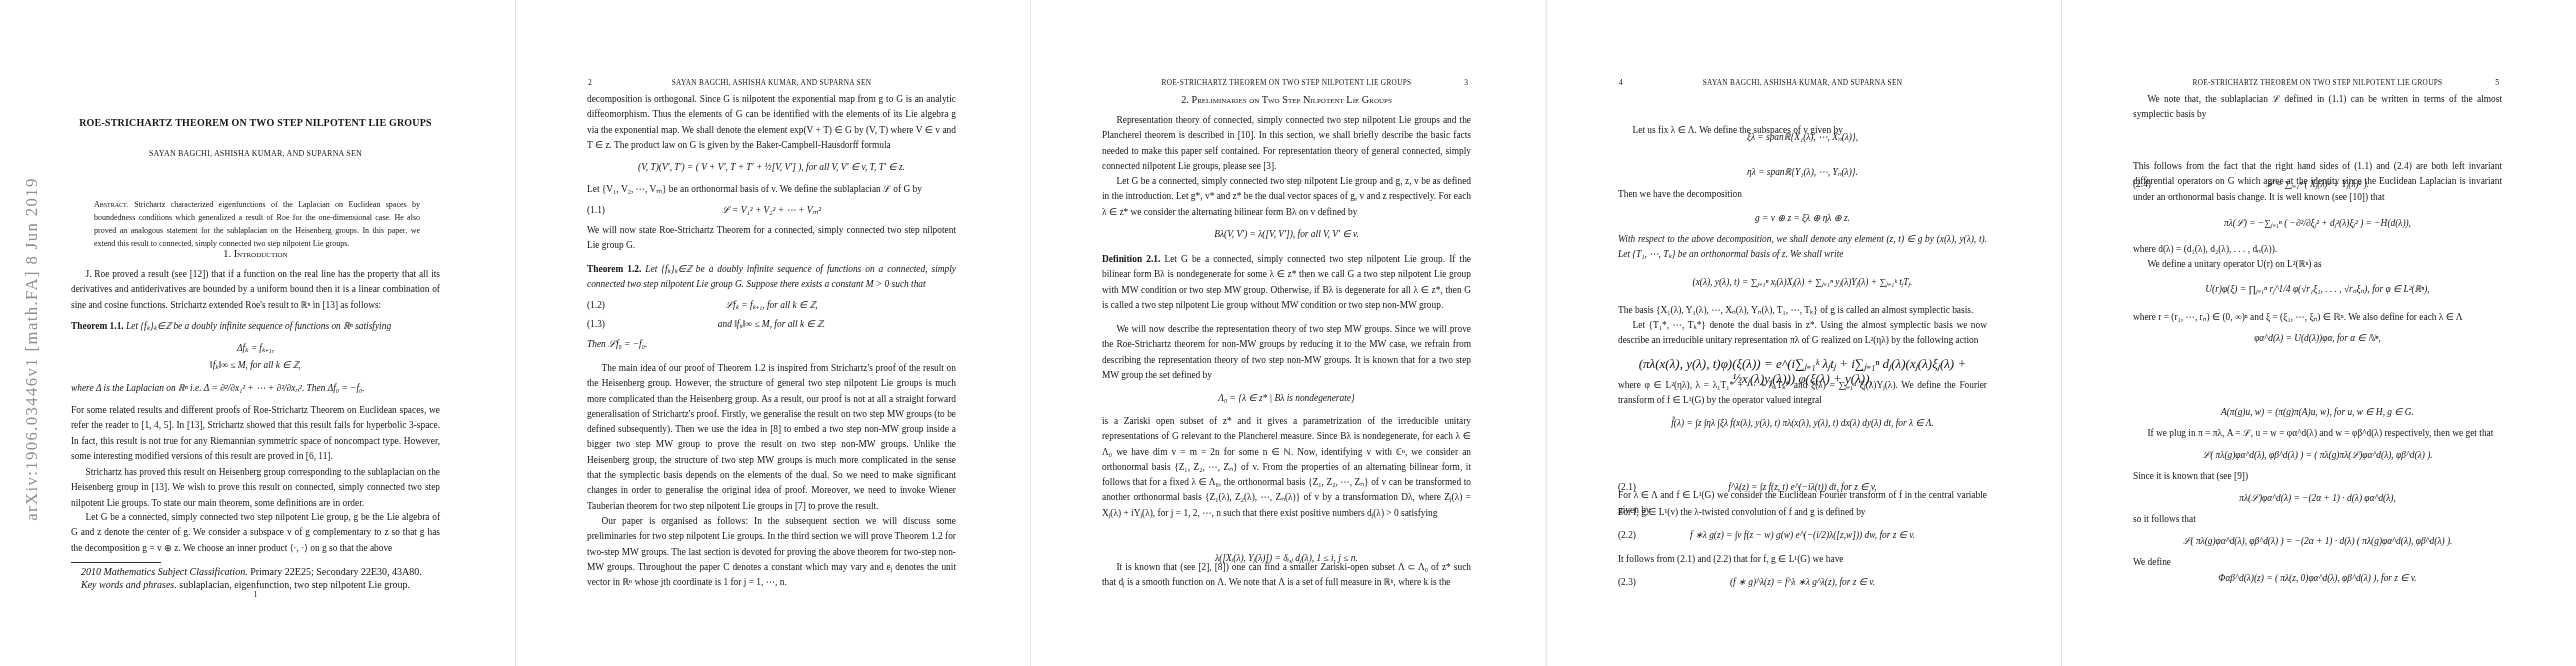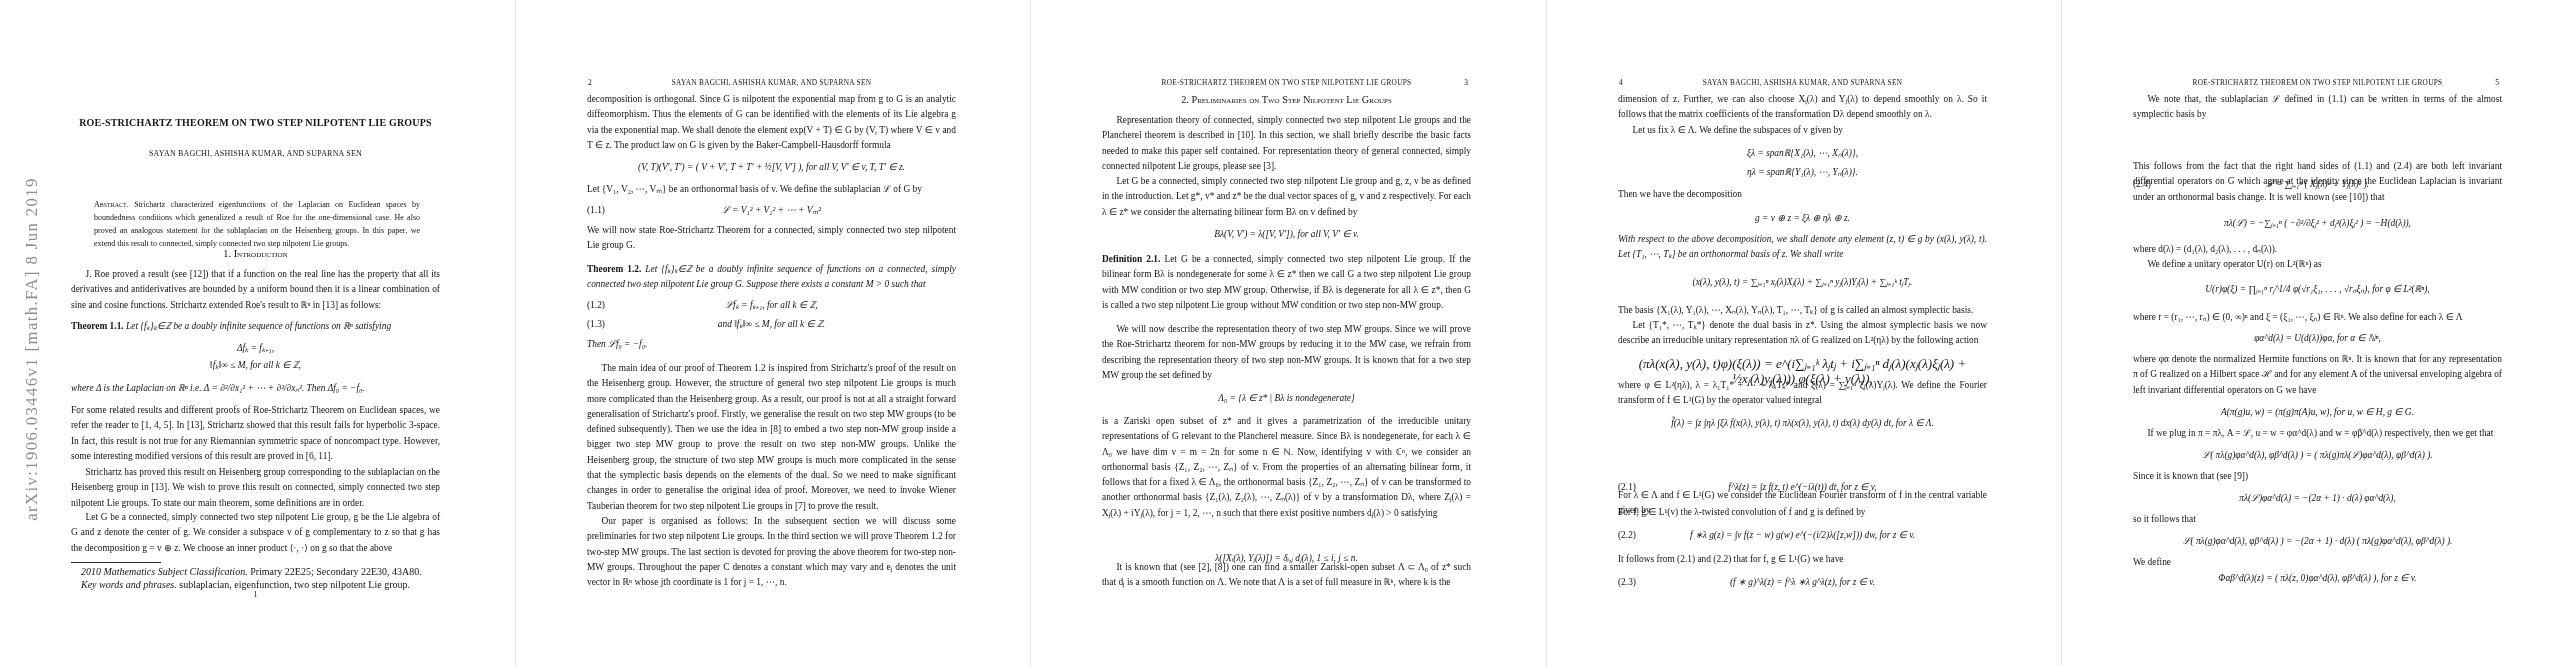--- a/index.html
+++ b/index.html
@@ -152,24 +152,23 @@
 
     <div class="eqrow" style="top:551px;font-family:Liberation Serif, serif;">λ([Xᵢ(λ), Yⱼ(λ)]) = δᵢ,ⱼ dⱼ(λ),   1 ≤ i, j ≤ n.</div>
 
     <div class="blk indent" style="top:560px;">It is known that (see [2], [8]) one can find a smaller Zariski-open subset Λ ⊂ Λ₀ of z* such that dⱼ is a smooth function on Λ. We note that Λ is a set of full measure in ℝᵏ, where k is the</div>
   </div>
 
   <div class="page p4">
     <div class="pgno-left">4</div>
     <div class="rhead">SAYAN BAGCHI, ASHISHA KUMAR, AND SUPARNA SEN</div>
 
-    <div class="blk" style="top:92px;">dimension of z. Further, we can also choose Xⱼ(λ) and Yⱼ(λ) to depend smoothly on λ. So it follows that the matrix coefficients of the transformation Dλ depend smoothly on λ.</div>
     <div class="blk indent" style="top:123px;">Let us fix λ ∈ Λ. We define the subspaces of v given by</div>
 
-    <div class="eqrow" style="top:146px;text-align:center;">ξλ  =  spanℝ{X₁(λ), ⋯, Xₙ(λ)},</div>
+    <div class="eqrow" style="top:130px;text-align:center;">ξλ  =  spanℝ{X₁(λ), ⋯, Xₙ(λ)},</div>
     <div class="eqrow" style="top:165px;">ηλ  =  spanℝ{Y₁(λ), ⋯, Yₙ(λ)}.</div>
 
     <div class="blk" style="top:187px;">Then we have the decomposition</div>
     <div class="eqrow" style="top:211px;">g = v ⊕ z = ξλ ⊕ ηλ ⊕ z.</div>
 
     <div class="blk" style="top:232px;font-style:italic;">With respect to the above decomposition, we shall denote any element (z, t) ∈ g by (x(λ), y(λ), t). Let {T₁, ⋯, Tₖ} be an orthonormal basis of z. We shall write</div>
     <div class="eqrow" style="top:275px;">(x(λ), y(λ), t) = ∑ⱼ₌₁ⁿ xⱼ(λ)Xⱼ(λ) + ∑ⱼ₌₁ⁿ yⱼ(λ)Yⱼ(λ) + ∑ⱼ₌₁ᵏ tⱼTⱼ.</div>
 
     <div class="blk" style="top:303px;">The basis {X₁(λ), Y₁(λ), ⋯, Xₙ(λ), Yₙ(λ), T₁, ⋯, Tₖ} of g is called an almost symplectic basis.</div>
     <div class="blk indent" style="top:318px;">Let {T₁*, ⋯, Tₖ*} denote the dual basis in z*. Using the almost symplectic basis we now describe an irreducible unitary representation πλ of G realized on L²(ηλ) by the following action</div>
@@ -212,21 +211,20 @@
     <div class="eqrow" style="top:216px;">πλ(ℒ) = −∑ⱼ₌₁ⁿ ( −∂²/∂ξⱼ² + dⱼ²(λ)ξⱼ² ) = −H(d(λ)),</div>
 
     <div class="blk" style="top:242px;">where d(λ) = (d₁(λ), d₂(λ), . . . , dₙ(λ)).</div>
     <div class="blk indent" style="top:257px;">We define a unitary operator U(r) on L²(ℝⁿ) as</div>
 
     <div class="eqrow" style="top:282px;">U(r)φ(ξ) = ∏ⱼ₌₁ⁿ rⱼ^1/4 φ(√r₁ξ₁, . . . , √rₙξₙ),   for φ ∈ L²(ℝⁿ),</div>
 
     <div class="blk" style="top:310px;">where r = (r₁, ⋯, rₙ) ∈ (0, ∞)ⁿ and ξ = (ξ₁, ⋯, ξₙ) ∈ ℝⁿ. We also define for each λ ∈ Λ</div>
     <div class="eqrow" style="top:331px;">φα^d(λ) = U(d(λ))φα,   for α ∈ ℕⁿ,</div>
 
-    <div class="blk" style="top:352px;">where φα denote the normalized Hermite functions on ℝⁿ. It is known that for any representation π of G realized on a Hilbert space ℋ and for any element A of the universal enveloping algebra of left invariant differential operators on G we have</div>
     <div class="eqrow" style="top:405px;">A(π(g)u, w) = (π(g)π(A)u, w),   for u, w ∈ H,  g ∈ G.</div>
 
     <div class="blk indent" style="top:426px;">If we plug in π = πλ, A = ℒ, u = w = φα^d(λ) and w = φβ^d(λ) respectively, then we get that</div>
     <div class="eqrow" style="top:448px;">ℒ( πλ(g)φα^d(λ), φβ^d(λ) ) = ( πλ(g)πλ(ℒ)φα^d(λ), φβ^d(λ) ).</div>
 
     <div class="blk" style="top:469px;">Since it is known that (see [9])</div>
     <div class="eqrow" style="top:491px;">πλ(ℒ)φα^d(λ) = −(2α + 1) · d(λ) φα^d(λ),</div>
 
     <div class="blk" style="top:512px;">so it follows that</div>
     <div class="eqrow" style="top:534px;">ℒ( πλ(g)φα^d(λ), φβ^d(λ) ) = −(2α + 1) · d(λ) ( πλ(g)φα^d(λ), φβ^d(λ) ).</div>

